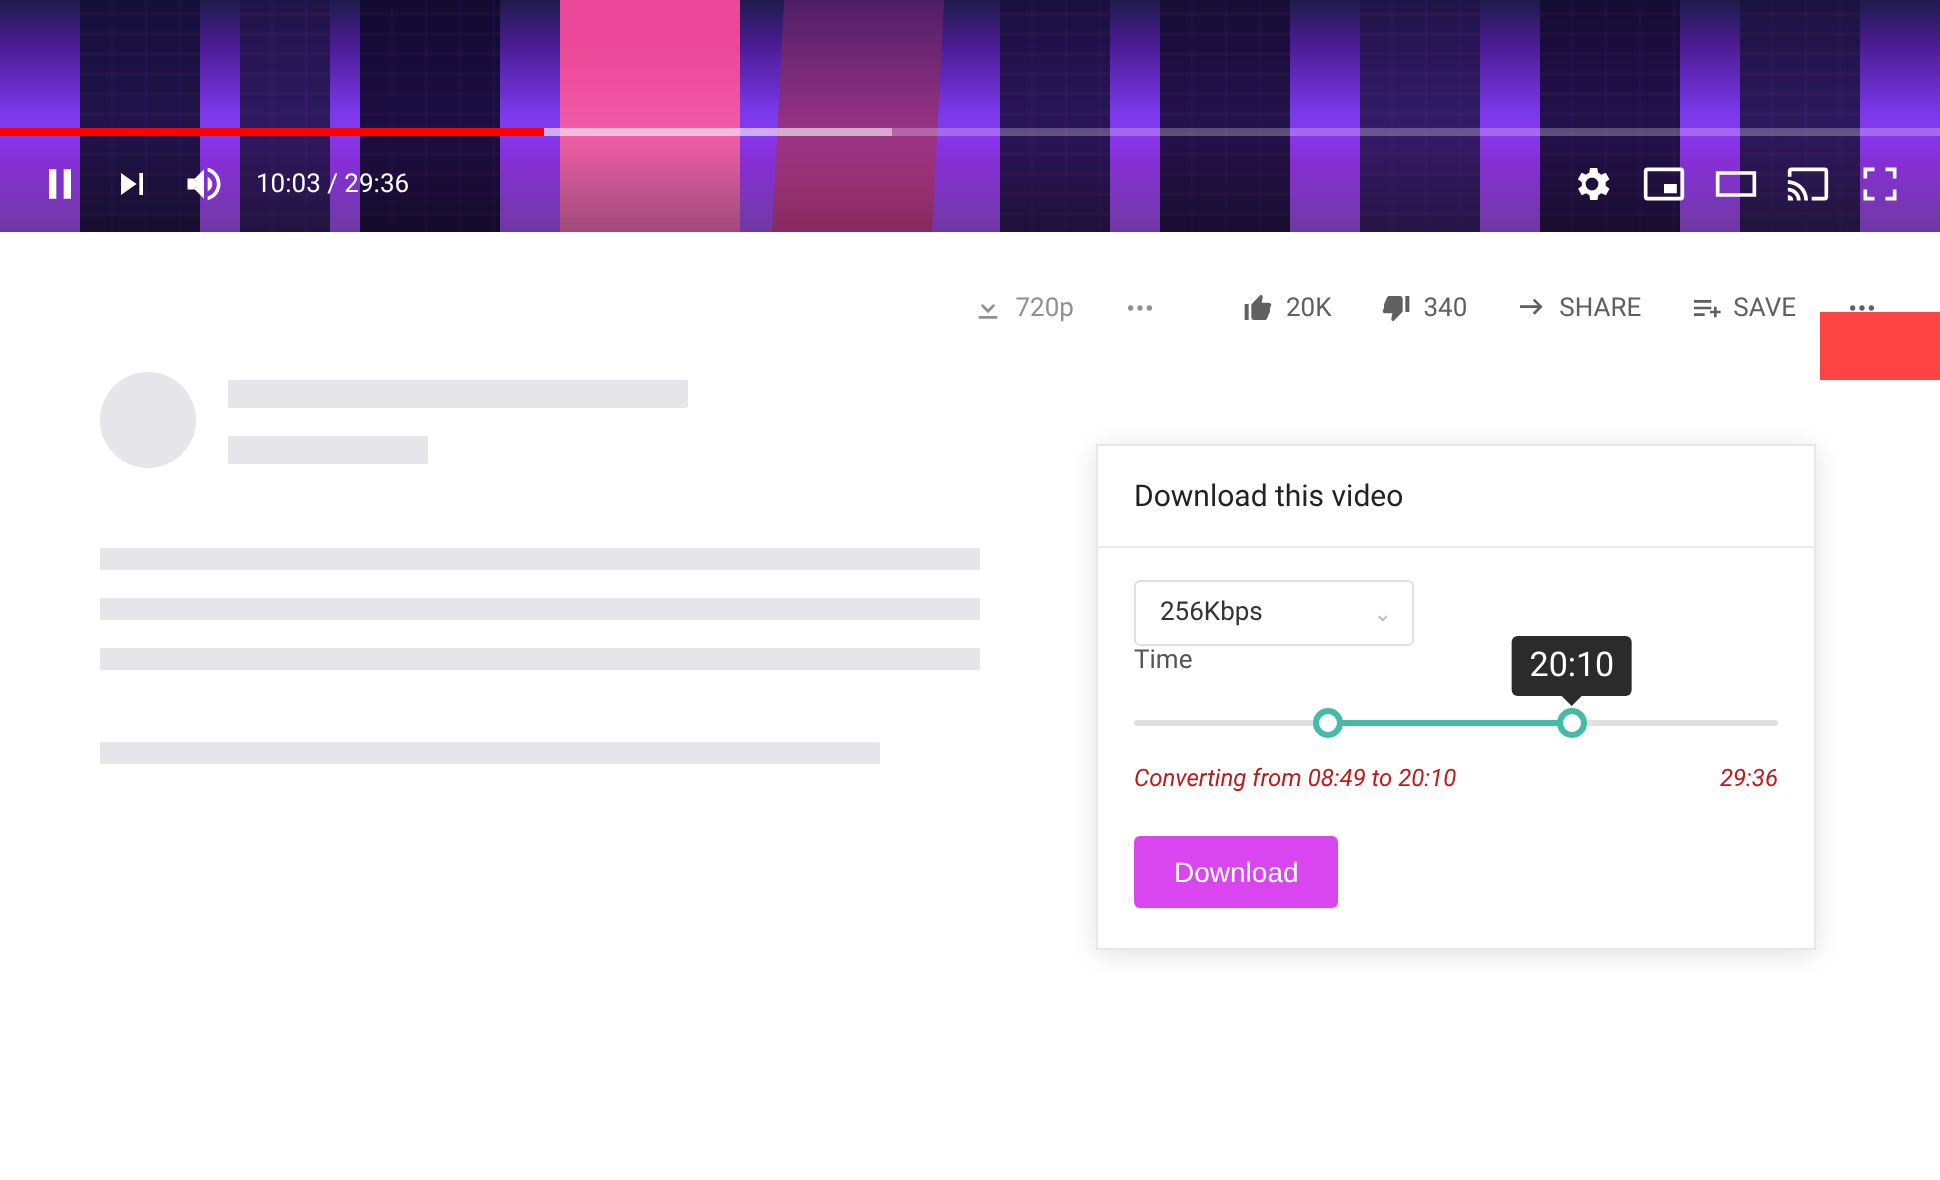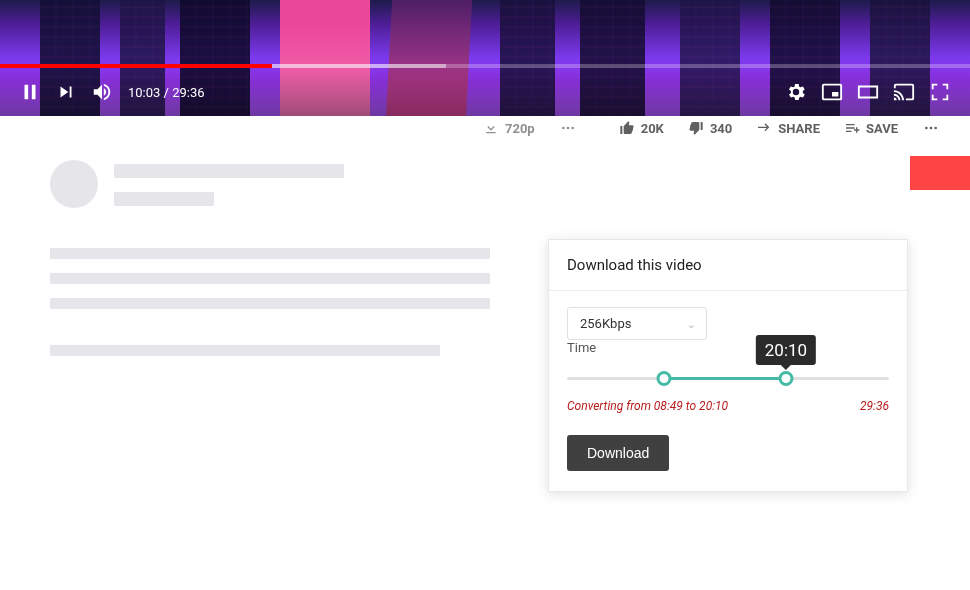--- a/index.html
+++ b/index.html
@@ -26,21 +26,21 @@
   .progress-played { position: absolute; left: 0; top: 0; height: 100%; width: 28%; background: #ff0000; }
   
   .player-controls { position: absolute; bottom: 0; left: 0; right: 0; height: 48px; display: flex; align-items: center; padding: 0 12px; background: linear-gradient(0deg, rgba(0,0,0,0.35) 0%, transparent 100%); }
   .ctrl-btn { width: 36px; height: 36px; display: flex; align-items: center; justify-content: center; cursor: pointer; color: #fff; }
   .ctrl-btn svg { width: 22px; height: 22px; fill: #fff; }
   .time-display { color: #fff; font-size: 13px; margin-left: 8px; font-weight: 400; }
   .spacer { flex: 1; }
   
   
   .below { position: relative; padding: 0; }
-  .actions-row { display: flex; align-items: center; justify-content: flex-end; gap: 4px; padding: 0 20px 10px 0; color: #909090; font-size: 13px; font-weight: 700; }
+  .actions-row { display: flex; align-items: center; justify-content: flex-end; gap: 4px; padding: 26px 20px 10px 0; color: #909090; font-size: 13px; font-weight: 400; }
   .action-item { display: flex; align-items: center; gap: 6px; padding: 4px 10px; cursor: pointer; color: #606060; }
   .action-item.light { color: #909090; }
   .action-item svg { width: 16px; height: 16px; fill: currentColor; }
   .action-item.more svg { width: 18px; }
   
   .content-row { display: flex; padding: 10px 20px 0 50px; position: relative; }
   .channel-col { flex: 1; }
   .channel-header { display: flex; gap: 16px; margin-bottom: 40px; }
   .avatar { width: 48px; height: 48px; border-radius: 50%; background: #e5e5ea; flex-shrink: 0; }
   .channel-lines { padding-top: 4px; }
@@ -49,36 +49,36 @@
   .ph-sub { width: 100px; height: 14px; }
   .desc-line { height: 11px; margin-bottom: 14px; }
   .dl1 { width: 440px; }
   .dl2 { width: 440px; }
   .dl3 { width: 440px; margin-bottom: 36px; }
   .dl4 { width: 390px; }
   
   .subscribe-bar { position: absolute; right: 0; top: 40px; width: 60px; height: 34px; background: #ff4444; }
   
   
-  .download-panel { position: absolute; right: 62px; top: 239px; width: 360px; background: #fff; border: 1px solid #e8e8e8; box-shadow: 0 2px 12px rgba(0,0,0,0.12); font-size: 14px; color: #333; }
+  .download-panel { position: absolute; right: 62px; top: 222px; width: 360px; background: #fff; border: 1px solid #e8e8e8; box-shadow: 0 2px 12px rgba(0,0,0,0.12); font-size: 14px; color: #333; }
   .panel-header { padding: 16px 18px; border-bottom: 1px solid #ececec; font-size: 15px; color: #222; }
   .panel-body { padding: 16px 18px 20px; }
   .field-label { font-size: 13px; color: #555; margin-bottom: 8px; }
   .select-box { position: relative; border: 1px solid #e0e0e0; border-radius: 3px; padding: 8px 12px; font-size: 13px; color: #333; cursor: pointer; width: 140px; }
   .select-box .chev { position: absolute; right: 10px; top: 50%; transform: translateY(-50%); color: #bbb; font-size: 11px; }
   
   .slider-wrap { position: relative; height: 30px; margin-bottom: 6px; }
   .slider-track { position: absolute; top: 14px; left: 0; right: 0; height: 3px; background: #e0e0e0; border-radius: 2px; }
   .slider-fill { position: absolute; top: 14px; height: 3px; background: #44bba4; border-radius: 2px; }
   .slider-handle { position: absolute; top: 8px; width: 15px; height: 15px; border-radius: 50%; background: #fff; border: 3px solid #44bba4; cursor: pointer; transform: translateX(-50%); }
   .tooltip { position: absolute; bottom: 28px; background: #2b2b2b; color: #fff; font-size: 17px; padding: 5px 9px; border-radius: 3px; transform: translateX(-50%); white-space: nowrap; }
   .tooltip::after { content: ""; position: absolute; top: 100%; left: 50%; transform: translateX(-50%); border: 5px solid transparent; border-top-color: #2b2b2b; }
   
   .converting-row { display: flex; justify-content: space-between; font-size: 12px; color: #b91c1c; margin-bottom: 22px; font-style: italic; }
-  .download-btn { background: #404040; color: #fff; border: none; padding: 10px 20px; border-radius: 3px; font-size: 14px; cursor: pointer; }
+  .download-btn { background: #d946ef; color: #fff; border: none; padding: 10px 20px; border-radius: 3px; font-size: 14px; cursor: pointer; }
   .panel-footer { border-top: 1px solid #ececec; padding: 14px 18px; display: flex; gap: 22px; align-items: center; }
   .footer-item { display: flex; align-items: center; gap: 7px; font-size: 13px; color: #555; cursor: pointer; }
   .footer-item svg { width: 13px; height: 13px; fill: #888; }
 </style>
 </head>
 <body>
 
 <div class="video-player">
   <div class="video-bg">
     <div class="building b1">

